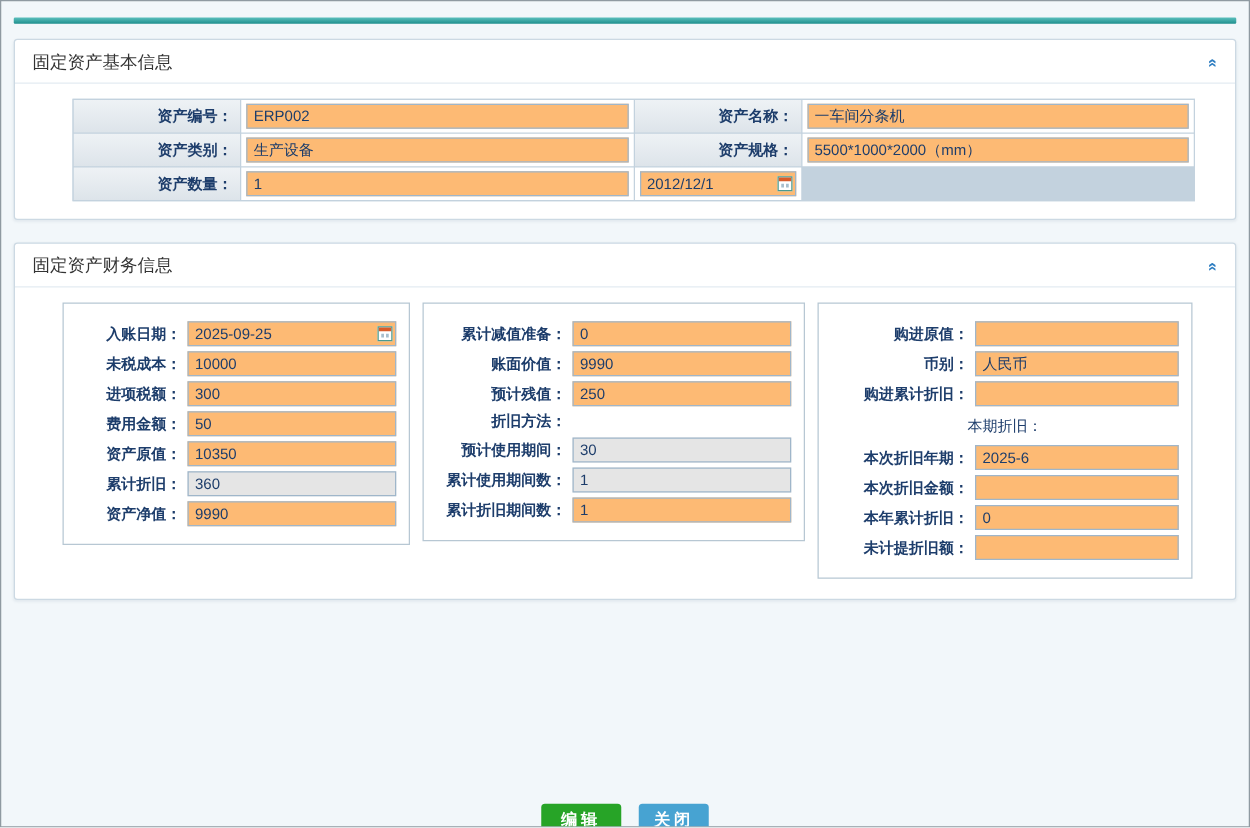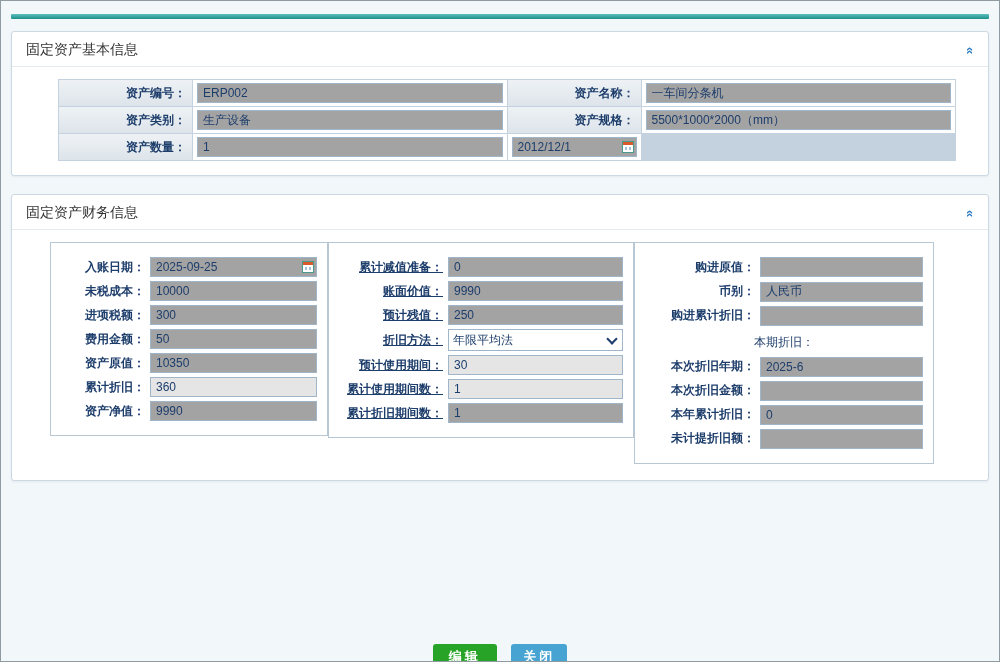--- a/index.html
+++ b/index.html
@@ -17,39 +17,39 @@
   .collapse{color:#2d7dc1;font-size:13px;font-weight:bold;display:inline-block;
         transform:rotate(90deg);cursor:pointer;line-height:1;}
   .basic-body{padding:12px 32px 14px 46px;}
   .btable{display:grid;grid-template-columns:133px 1fr 133px 1fr;gap:1px;
         background:#c3d2de;border:1px solid #c3d2de;}
   .lcell{background:linear-gradient(180deg,#eef2f5,#dde4ea);font-size:12px;font-weight:bold;
         color:#1d3d6b;text-align:right;padding:0 6px;line-height:26px;white-space:nowrap;}
   .vcell{background:#fff;padding:2px 4px;display:flex;align-items:center;}
   .vcell .iw{flex:1;}
   input.fld{width:100%;height:20px;box-sizing:border-box;border:1px solid #9fb6ca;
-        font-size:12px;color:#1d3d6b;padding:1px 5px;background:#a3a3a3;font-family:inherit;}
+        font-size:12px;color:#1d3d6b;padding:1px 5px;background:#fdba74;font-family:inherit;}
   input.fld.ro{background:#e5e5e5;}
   .iw{position:relative;}
   .iw.withcal input{padding-right:20px;}
   .cal{position:absolute;right:3px;top:50%;transform:translateY(-50%);width:12px;height:12px;
         border:1px solid #4b9a8f;background:#fff;box-sizing:border-box;cursor:pointer;}
   .cal::before{content:"";position:absolute;left:0;right:0;top:0;height:3px;background:#d95b2a;}
   .cal::after{content:"";position:absolute;left:2px;right:2px;top:5px;bottom:2px;
         background:repeating-linear-gradient(90deg,#a8bfce 0 2px,transparent 2px 4px);}
-  .fin-body{padding:12px 24px 16px 38px;display:flex;align-items:flex-start;}
+  .fin-body{padding:12px 24px 16px 38px;display:flex;align-items:flex-start;gap:10px;}
   .group{border:1px solid #b7c7d3;background:#fff;padding:10px 8px;box-sizing:border-box;}
   .g-left{width:278px;}
   .g-mid{width:306px;}
   .g-right{width:300px;}
   .frow{display:flex;align-items:center;margin:4px 2px;}
   .flabel{font-size:12px;font-weight:bold;color:#1d3d6b;text-align:right;
         white-space:nowrap;padding-right:3px;}
   .g-left .flabel{width:84px;}
-  .g-mid .flabel{width:104px;text-decoration:underline;}
+  .g-mid .flabel{width:104px;}
   .g-right .flabel{width:110px;}
   .fctrl{flex:1;position:relative;margin-left:2px;}
   select.fld{width:100%;height:22px;box-sizing:border-box;border:1px solid #9fb6ca;
         font-size:12px;color:#1d3d6b;background:#fff;appearance:none;-webkit-appearance:none;
         padding:1px 20px 1px 4px;font-family:inherit;}
   .chev{position:absolute;right:7px;top:6px;width:6px;height:6px;
         border-right:2px solid #1d3d6b;border-bottom:2px solid #1d3d6b;
         transform:rotate(45deg);pointer-events:none;}
   .period-h{text-align:center;font-size:12px;font-weight:normal;color:#1d3d6b;margin:8px 0 6px;}
   .actions{text-align:center;margin-top:163px;}
@@ -153,26 +153,20 @@
         <div class="frow">
           <span class="flabel">账面价值：</span>
           <span class="fctrl"><input class="fld" value="9990" style=""></span>
         </div>
         <div class="frow">
           <span class="flabel">预计残值：</span>
           <span class="fctrl"><input class="fld" value="250" style=""></span>
         </div>
         <div class="frow">
           <span class="flabel">折旧方法：</span>
-          <span class="fctrl">
-            <select class="fld">
-              <option>年限平均法</option>
-            </select>
-            <span class="chev"></span>
-          </span>
         </div>
         <div class="frow">
           <span class="flabel">预计使用期间：</span>
           <span class="fctrl"><input class="fld ro" value="30" style=""></span>
         </div>
         <div class="frow">
           <span class="flabel">累计使用期间数：</span>
           <span class="fctrl"><input class="fld ro" value="1" style=""></span>
         </div>
         <div class="frow">

